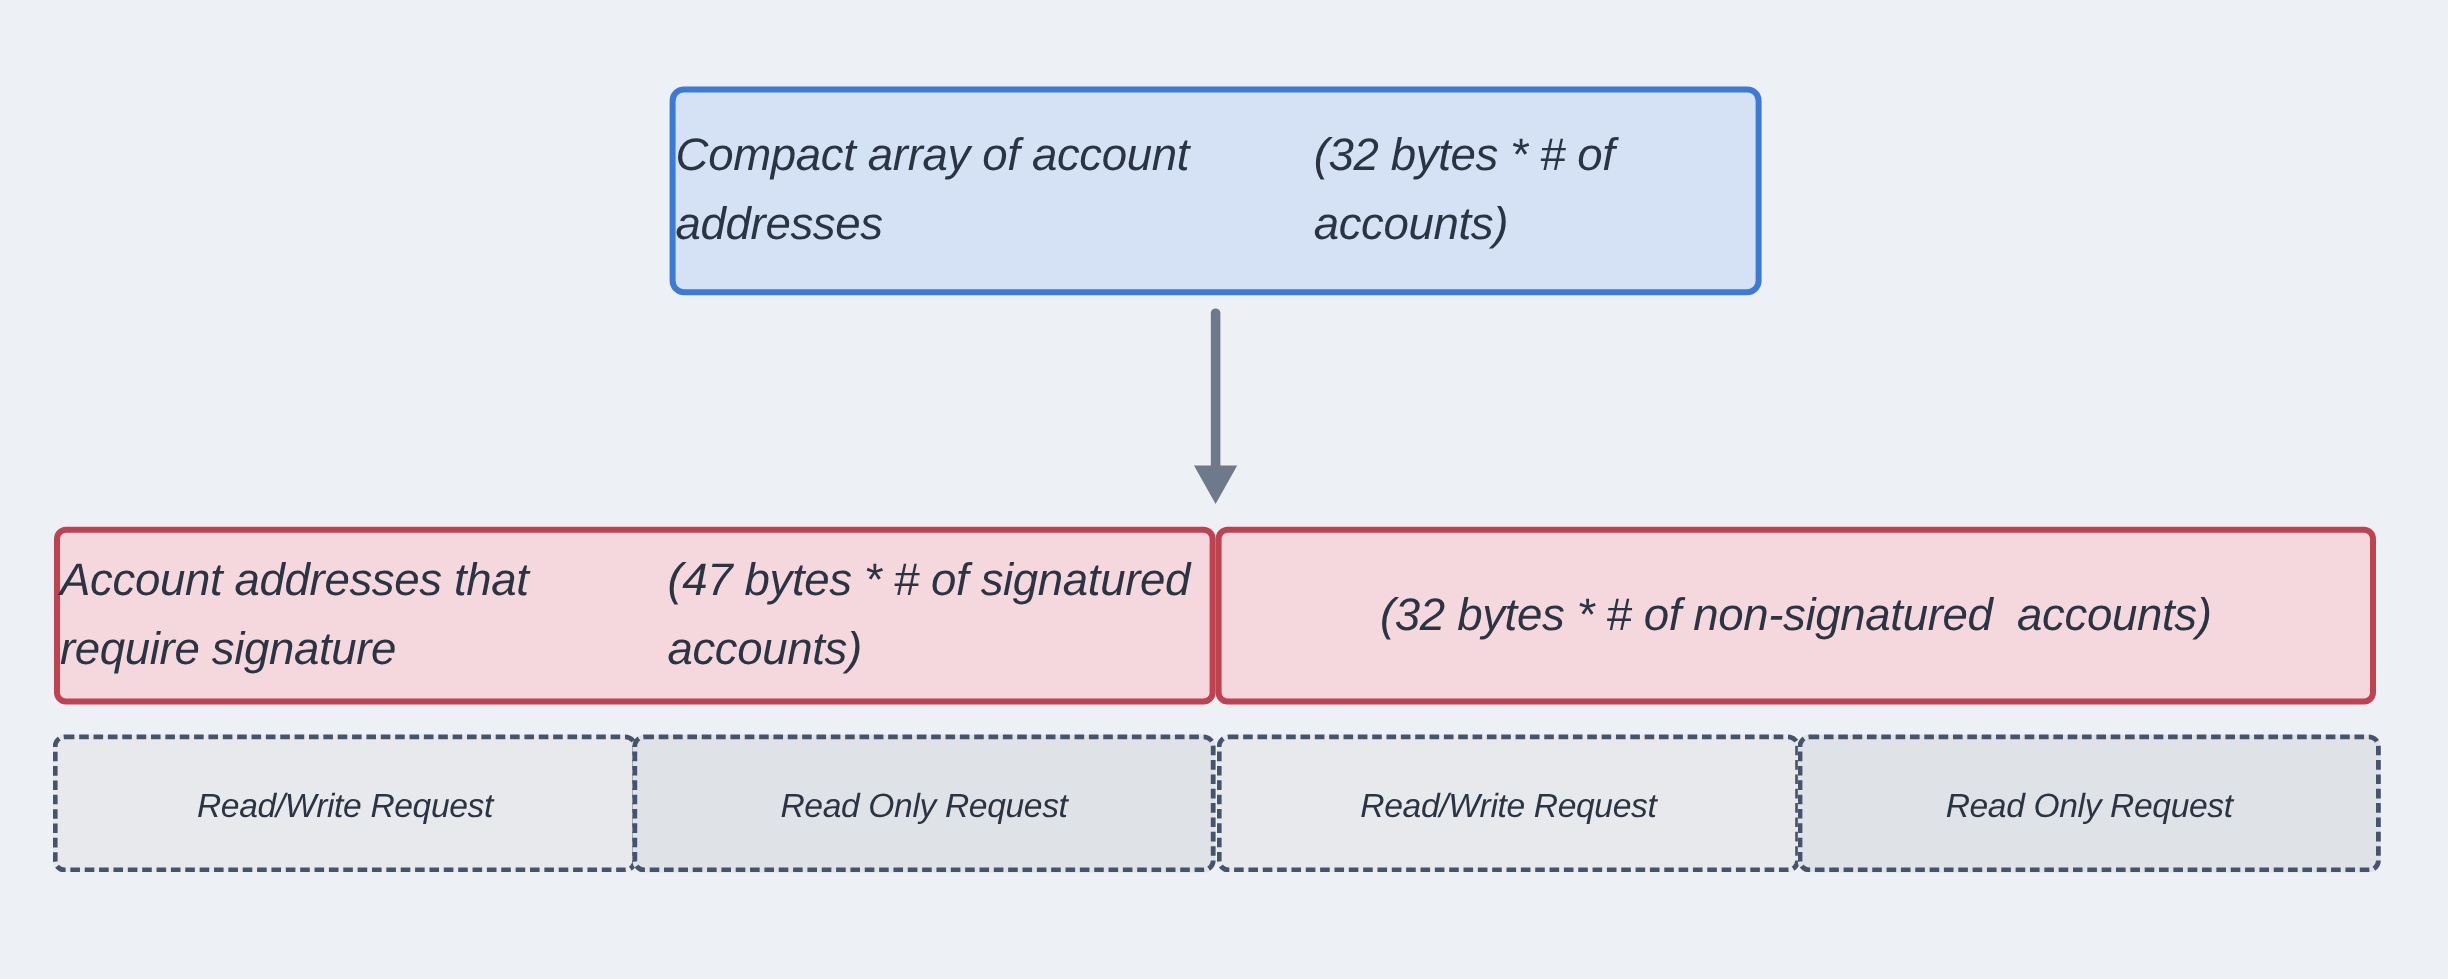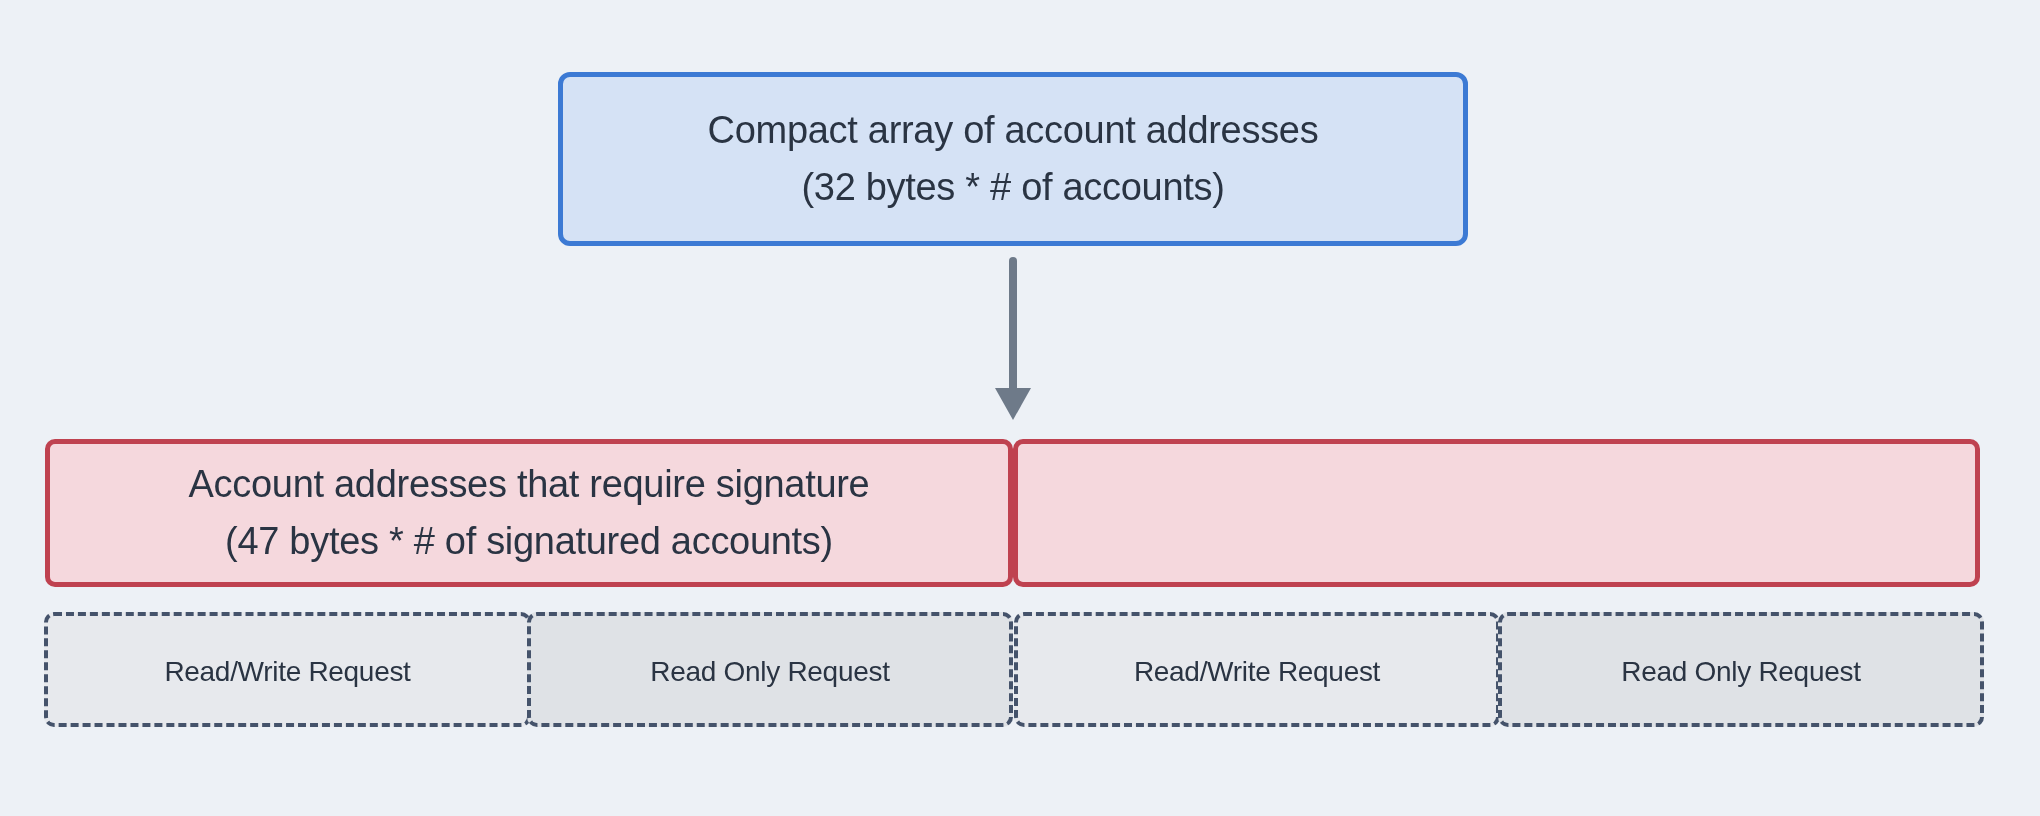--- a/index.html
+++ b/index.html
@@ -7,23 +7,23 @@
     position:relative;
     width:2040px;height:816px;
     background:var(--page-bg,#edf1f6);
     font-family:"Liberation Sans",sans-serif;
     color:var(--text,#2a3443);
     overflow:hidden;
     letter-spacing:-0.3px;
   }
   .box{
     position:absolute;
-    display:flex;flex-direction:column;
+    display:flex;flex-direction:row;
     align-items:center;justify-content:center;
-    text-align:right;box-sizing:border-box;
+    text-align:left;box-sizing:border-box;font-style:italic;
   }
   .line{font-size:38px;line-height:57px;white-space:pre-wrap;}
   .blue-box{
     left:558px;top:72px;width:910px;height:174px;
     background:var(--blue-fill,#d5e2f5);
     border:5px solid var(--blue-border,#3c7ad4);
     border-radius:12px;z-index:2;
   }
   .red-box{
     top:439px;height:148px;
@@ -62,20 +62,21 @@
     <line x1="22" y1="8" x2="22" y2="138" stroke="#6e7a89" stroke-width="8" stroke-linecap="round"></line>
     <polygon points="4,135 40,135 22,167" fill="#6e7a89"></polygon>
   </svg>
 
   <div class="box red-box red-left">
     <div class="line">Account addresses that require signature</div>
     <div class="line">(47 bytes * # of signatured accounts)</div>
   </div>
 
   <div class="box red-box red-right">
+    <div class="line">(32 bytes * # of non-signatured  accounts)</div>
   </div>
 
   <div class="box dashed-box fill-rw b1">
     <span>Read/Write Request</span>
   </div>
 
   <div class="box dashed-box fill-ro b2">
     <span>Read Only Request</span>
   </div>
 

